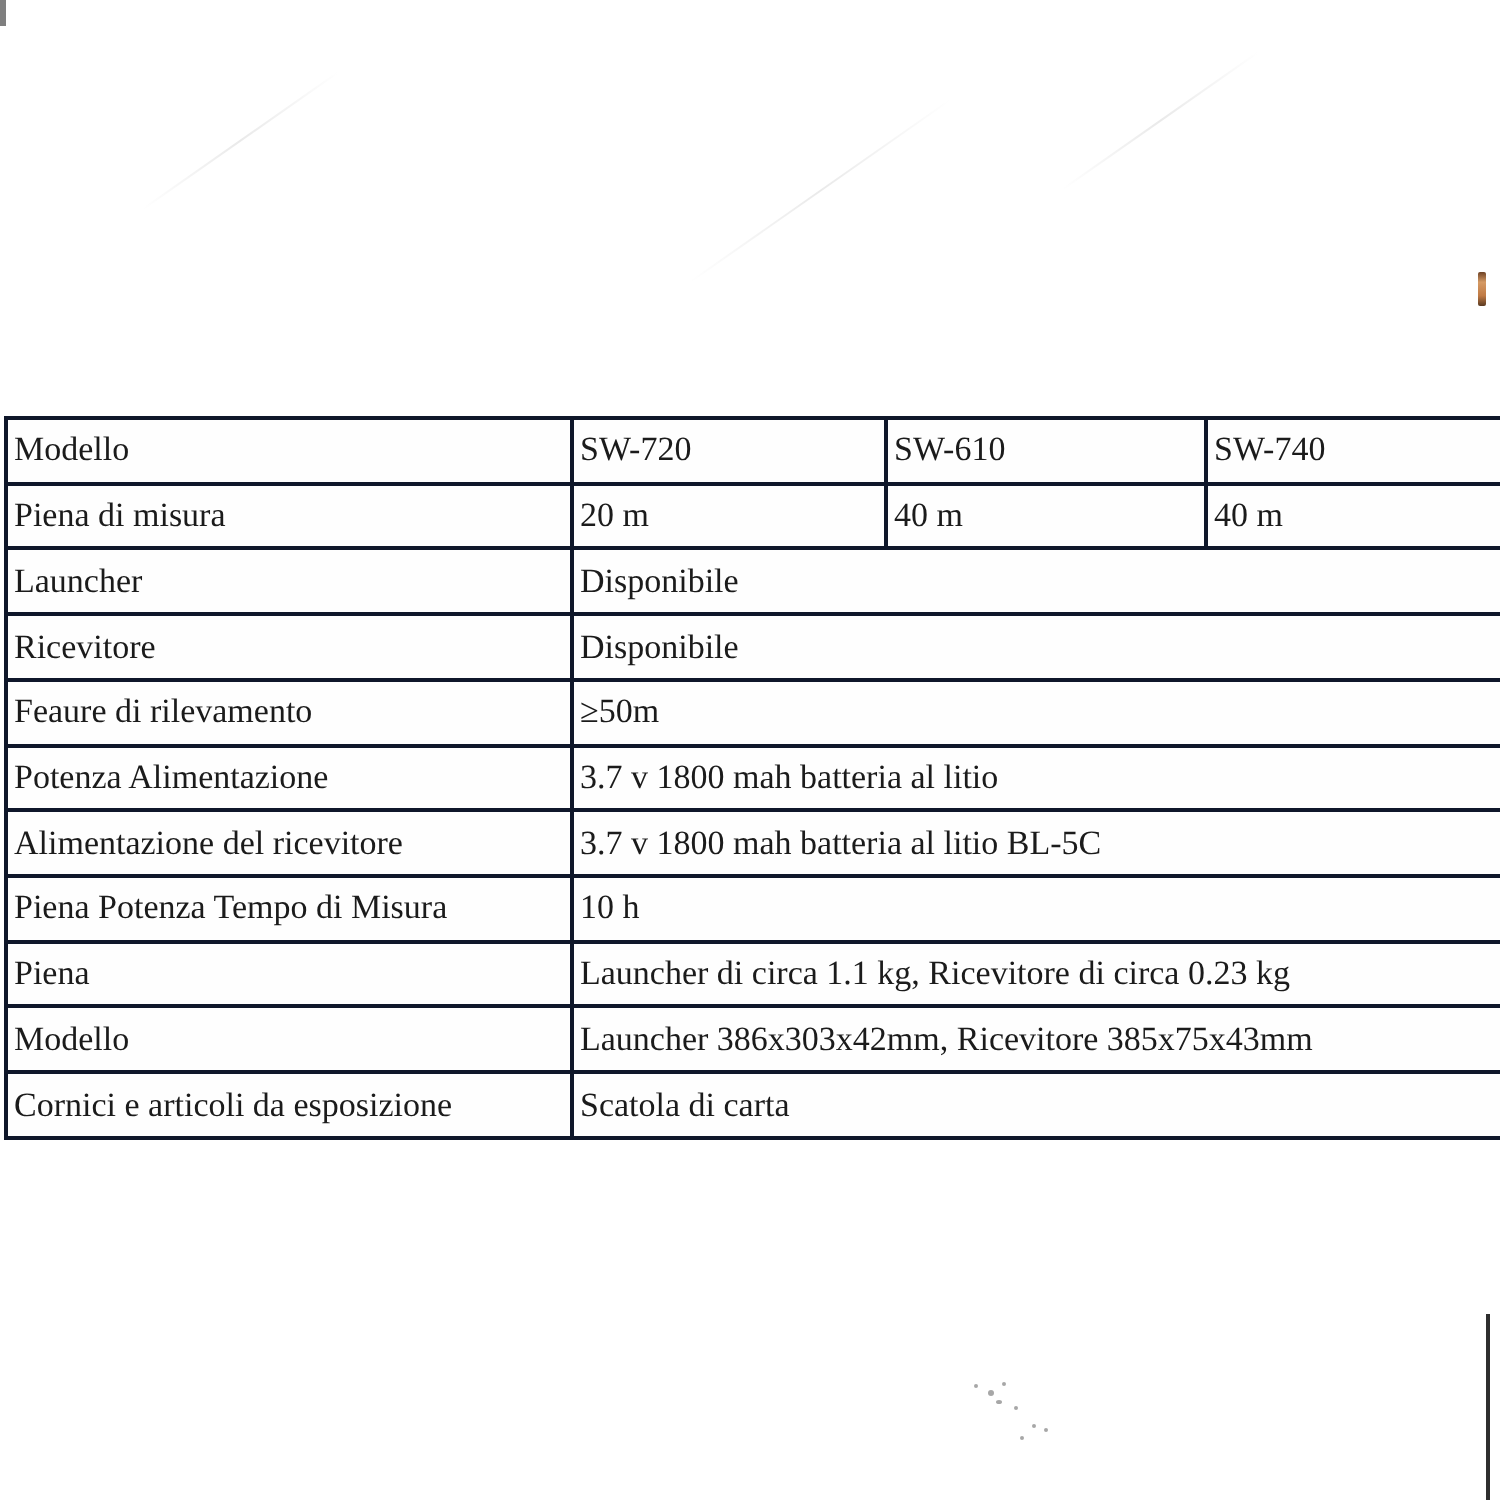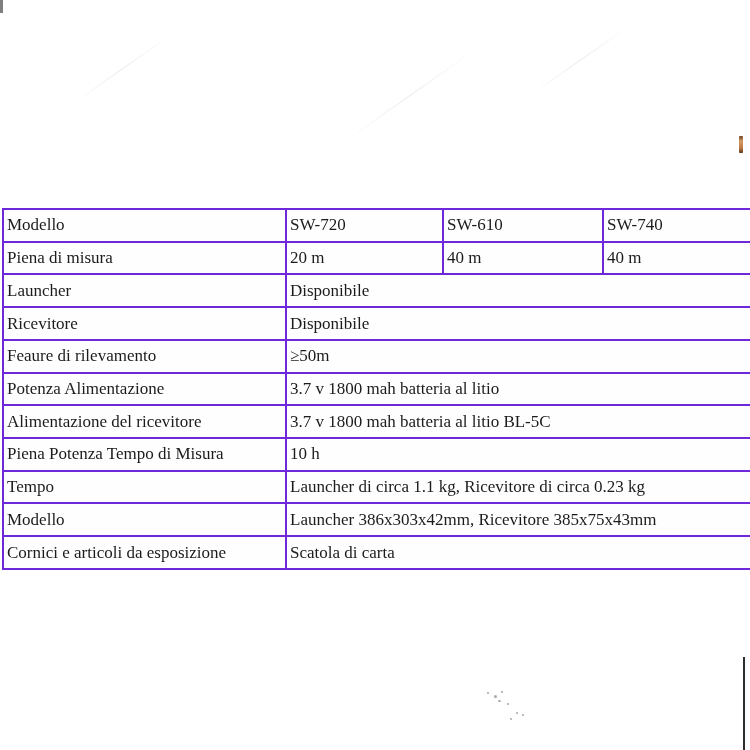--- a/index.html
+++ b/index.html
@@ -22,21 +22,21 @@
   table.spec-table {
     position: absolute;
     left: 2px; top: 208px;
     width: 756px; height: 362px;
     border-collapse: collapse;
     table-layout: fixed;
     font-size: 17px;
     color: #1b1b1b;
   }
   table.spec-table td {
-    border: 2px solid #6d28d9;
+    border: 2px solid #0f172a;
     padding: 0 2px 0 3px;
     vertical-align: middle;
     white-space: nowrap;
     overflow: hidden;
     height: 32px;
     background: #fefefe;
   }
   col.c1 { width: 283px; }
   col.c2 { width: 157px; }
   col.c3 { width: 160px; }
@@ -116,21 +116,21 @@
     </tr>
     <tr>
       <td>Alimentazione del ricevitore</td>
       <td colspan="3">3.7 v 1800 mah batteria al litio BL-5C</td>
     </tr>
     <tr>
       <td>Piena Potenza Tempo di Misura</td>
       <td colspan="3">10 h</td>
     </tr>
     <tr>
-      <td>Tempo</td>
+      <td>Piena</td>
       <td colspan="3">Launcher di circa 1.1 kg, Ricevitore di circa 0.23 kg</td>
     </tr>
     <tr>
       <td>Modello</td>
       <td colspan="3">Launcher 386x303x42mm, Ricevitore 385x75x43mm</td>
     </tr>
     <tr>
       <td>Cornici e articoli da esposizione</td>
       <td colspan="3">Scatola di carta</td>
     </tr>

